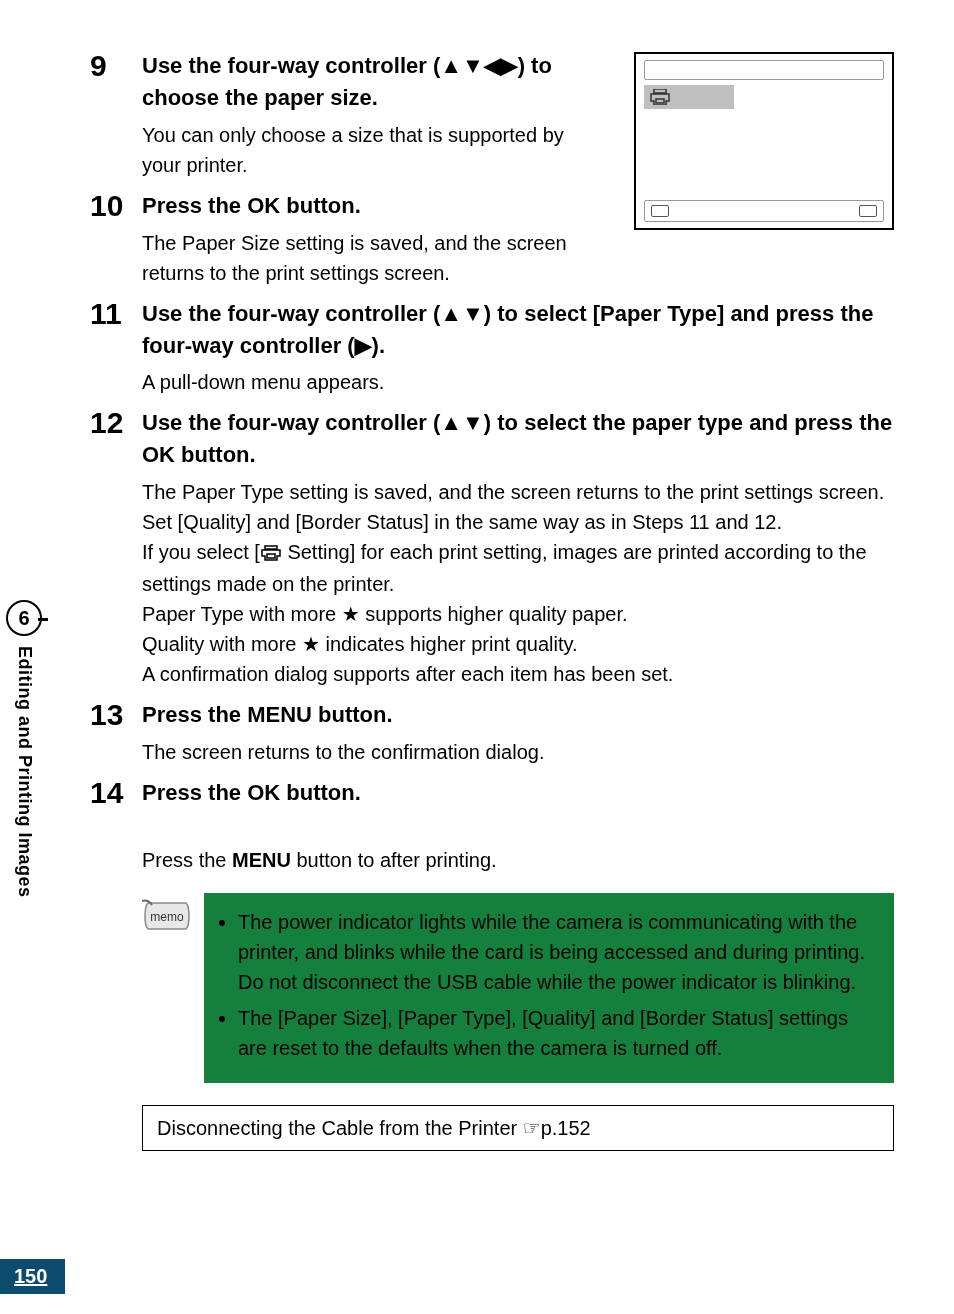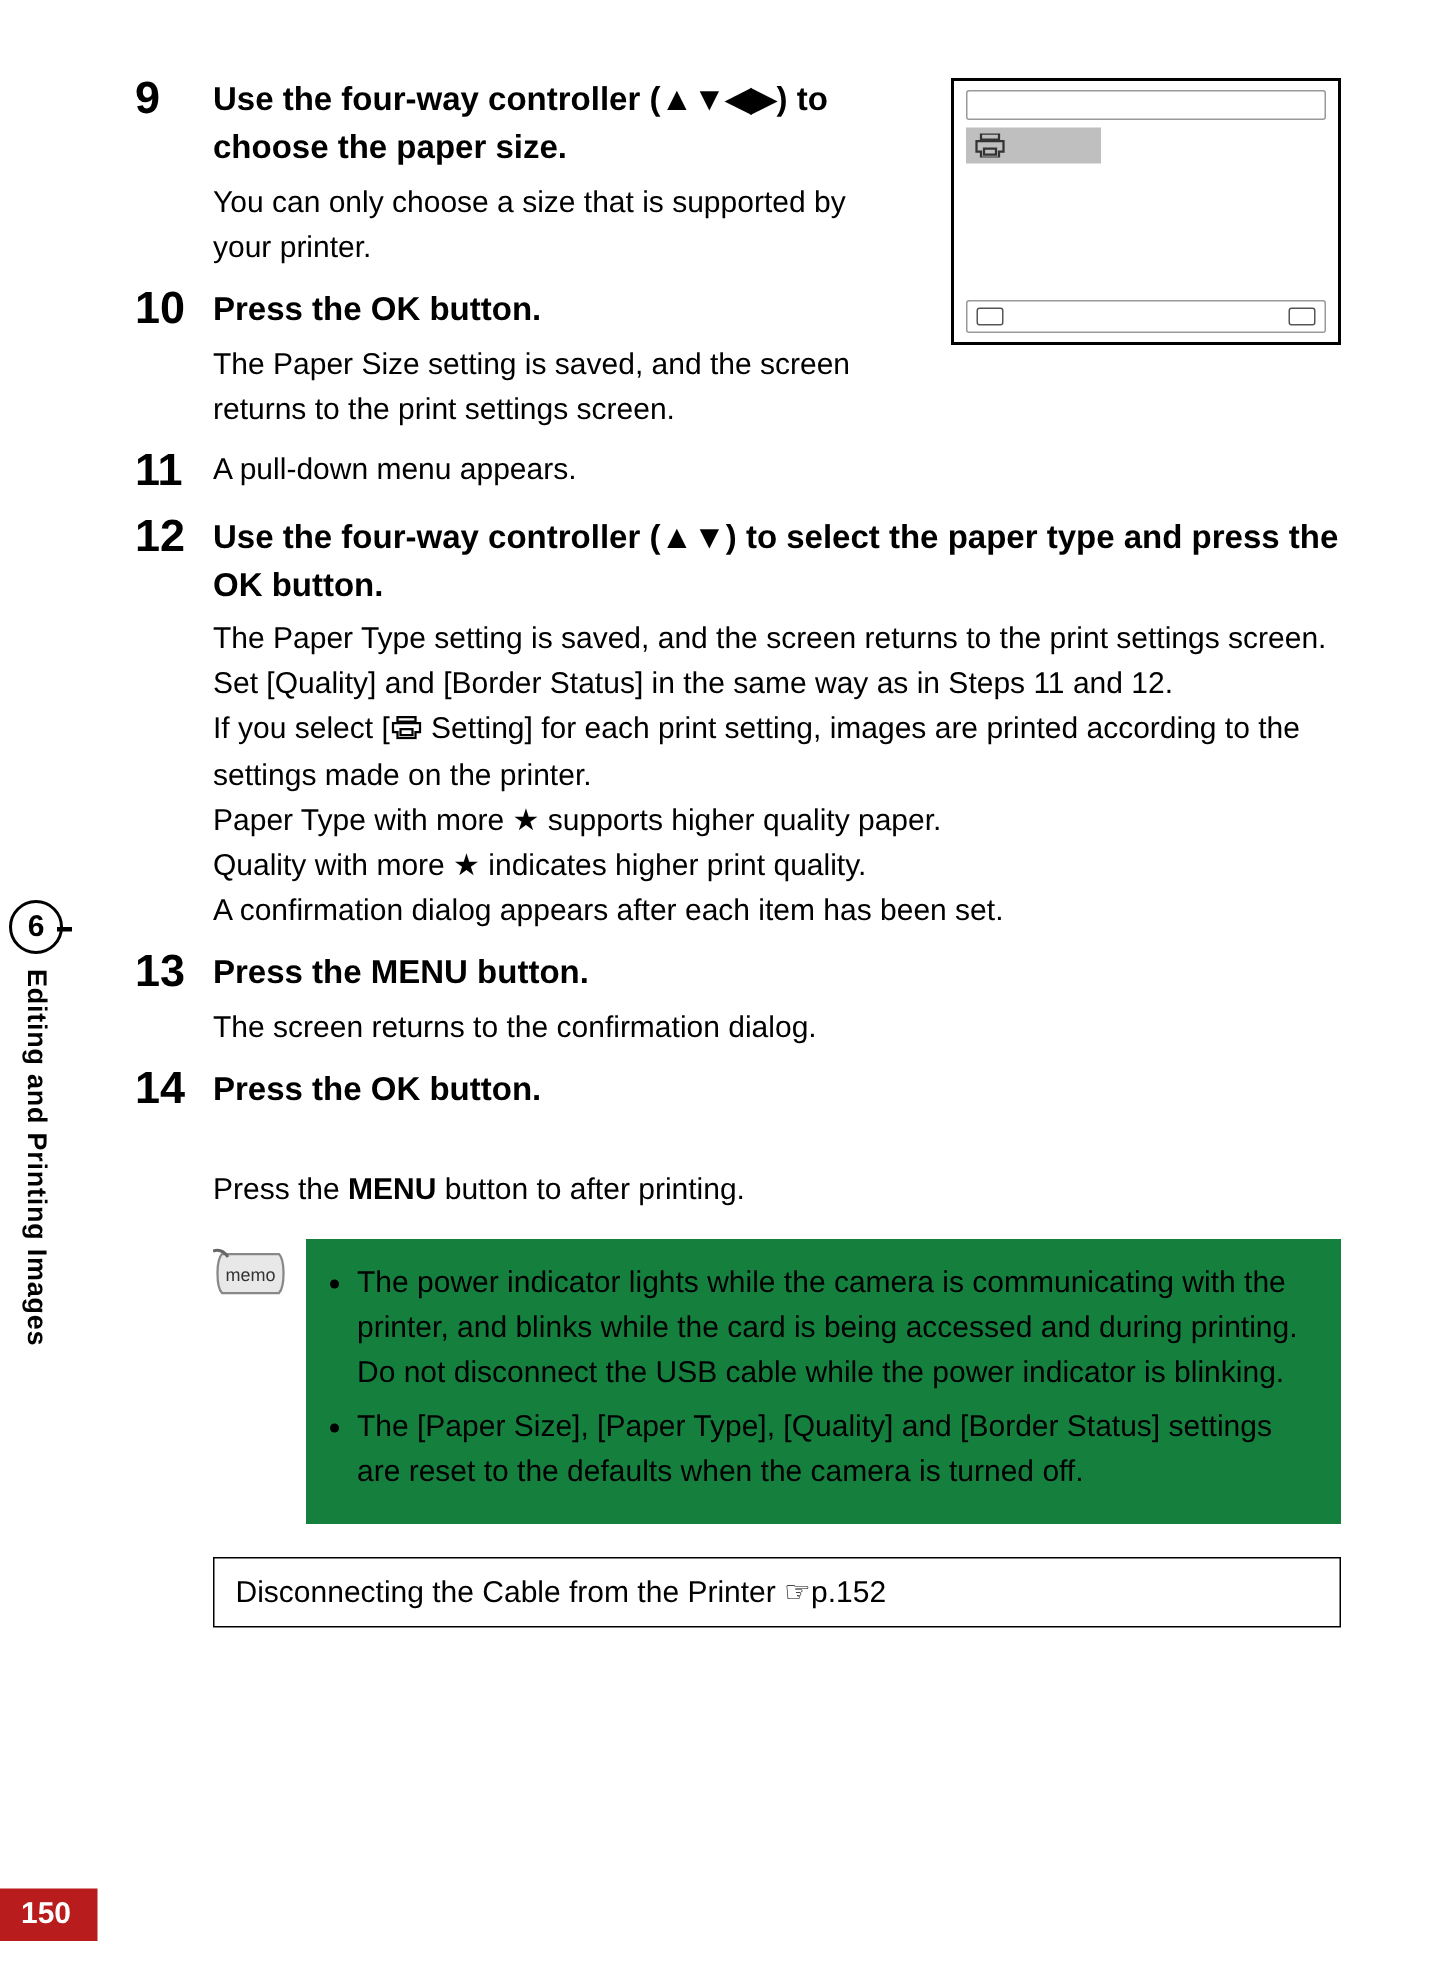--- a/index.html
+++ b/index.html
@@ -168,25 +168,26 @@
     writing-mode: vertical-rl;
     font-weight:bold;
     font-size:18px;
     letter-spacing:0.5px;
   }
 
   .page-num {
     position:absolute;
     left:0;
     bottom:20px;
-    background:#b91c1c;
+    background:#0c4a6e;
     color:#fff;
     font-weight:bold;
     font-size:20px;
     padding:6px 18px 6px 14px;
+    text-decoration:underline;
   }
 
   .arrow { font-family: Arial, sans-serif; }
 </style>
 </head>
 <body>
 
 <div class="page">
 
   <div class="step9-wrap">
@@ -226,38 +227,41 @@
       <div class="screen-bottom">
         <div class="small-rect"></div>
         <div class="small-rect"></div>
       </div>
     </div>
   </div>
 
   <div class="step">
     <div class="step-num">11</div>
     <div class="step-body">
+      <div class="step-title">
+        <span>Use the four-way controller (</span><span class="arrow">▲▼</span><span>) to select [Paper Type] and press the four-way controller (</span><span class="arrow">▶</span><span>).</span>
+      </div>
       <div class="step-desc">A pull-down menu appears.</div>
     </div>
   </div>
 
   <div class="step">
     <div class="step-num">12</div>
     <div class="step-body">
       <div class="step-title">
         <span>Use the four-way controller (</span><span class="arrow">▲▼</span><span>) to select the paper type and press the </span><span class="bold-inline">OK</span><span> button.</span>
       </div>
       <div class="step-desc">
         <span>The Paper Type setting is saved, and the screen returns to the print settings screen. Set [Quality] and [Border Status] in the same way as in Steps 11 and 12.</span><br>
         <span>If you select [</span><span style="display:inline-block;vertical-align:middle;"><svg width="22" height="16" viewBox="0 0 22 16">
               <path d="M5 1h12v3H5zM2 5h18v6h-3v4H5v-4H2zM7 9h8v4H7z" fill="none" stroke="#000" stroke-width="1.5"></path>
             </svg></span><span> Setting] for each print setting, images are printed according to the settings made on the printer.</span><br>
         <span>Paper Type with more ★ supports higher quality paper.</span><br>
         <span>Quality with more ★ indicates higher print quality.</span><br>
-        <span>A confirmation dialog appears after each item has been set.</span>
+        <span>A confirmation dialog supports after each item has been set.</span>
       </div>
     </div>
   </div>
 
   <div class="step">
     <div class="step-num">13</div>
     <div class="step-body">
       <div class="step-title">
         <span>Press the </span><span class="bold-inline">MENU</span><span> button.</span>
       </div>

